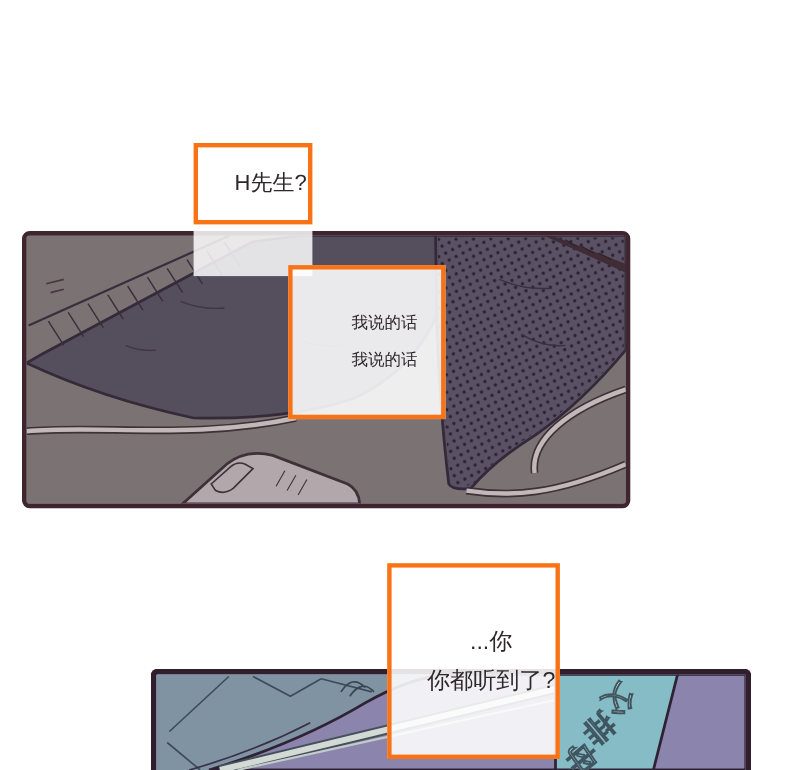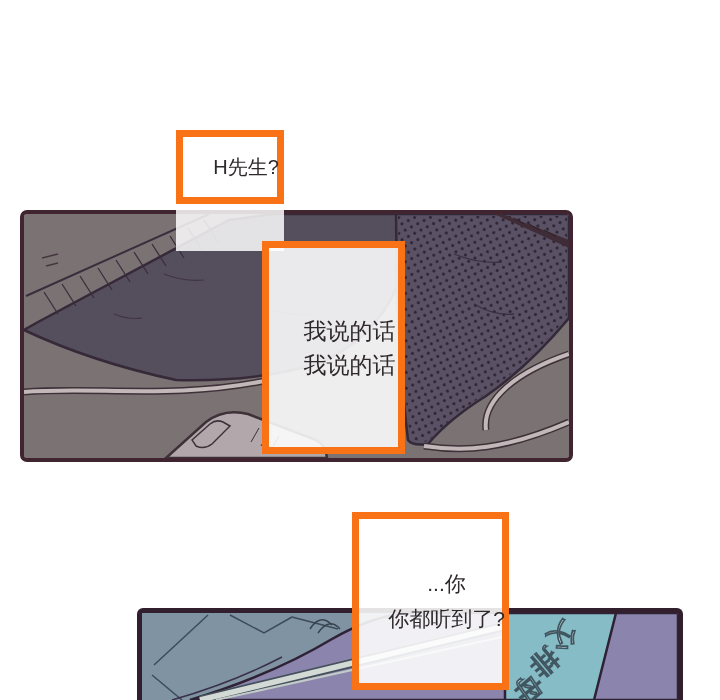--- a/index.html
+++ b/index.html
@@ -14,31 +14,31 @@
   }
   #panel2{
     left:137px;top:608px;width:546px;height:92px;
     border:5px solid #321f2d;border-bottom:none;
     border-radius:6px 6px 0 0;background:#8093a3;overflow:hidden;
   }
   .panel svg{display:block;}
   .bubble{
     position:absolute;box-sizing:border-box;z-index:5;
     background:rgba(255,255,255,0.88);
-    border:7px solid #f97316;
+    border:4px solid #f97316;
     display:flex;flex-direction:column;align-items:center;justify-content:center;
     text-align:center;color:#2e282b;font-weight:500;padding-left:32px;
   }
   .bubble .line{display:block;white-space:nowrap;}
   #bubble1-ext{
     position:absolute;left:176px;top:130px;width:108px;height:121px;
     background:rgba(255,255,255,0.84);z-index:4;
   }
   #bubble1{left:176px;top:130px;width:108px;height:74px;font-size:20px;line-height:30px;background:rgba(255,255,255,0.96);}
-  #bubble2{left:262px;top:241px;width:143px;height:213px;font-size:23px;line-height:34px;}
+  #bubble2{left:262px;top:241px;width:143px;height:140px;font-size:15px;line-height:34px;}
   #bubble3{left:352px;top:512px;width:157px;height:178px;font-size:21px;line-height:35px;}
 </style>
 </head>
 <body>
 
 <div id="page">
 
   <div id="panel1" class="panel">
     <svg width="545" height="244" viewBox="0 0 545 244">
       <defs>

